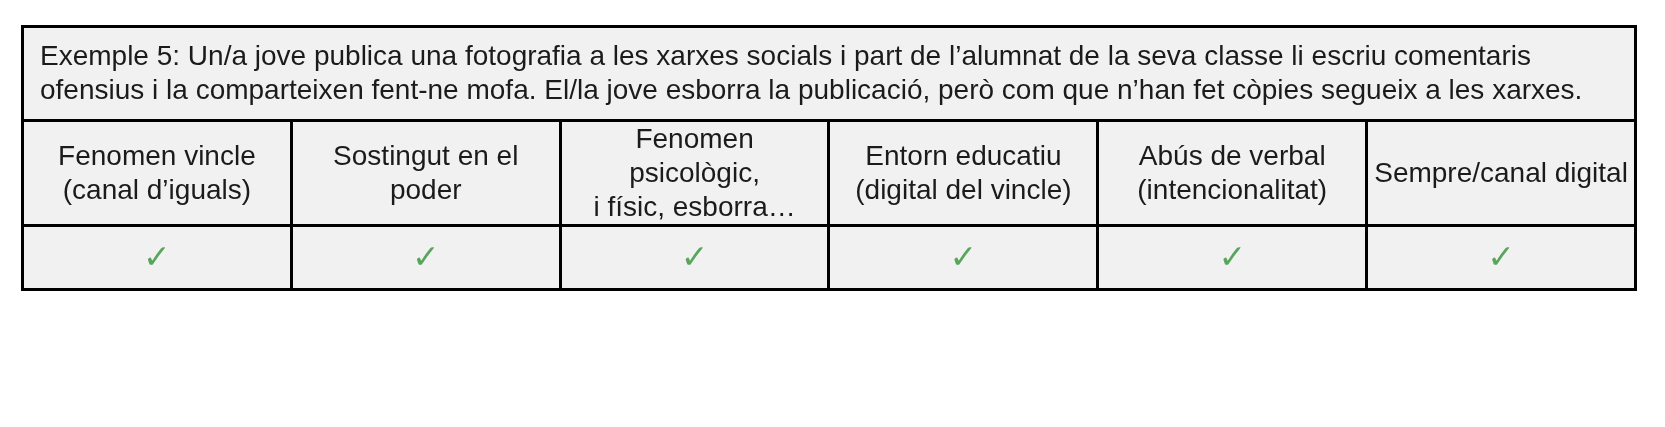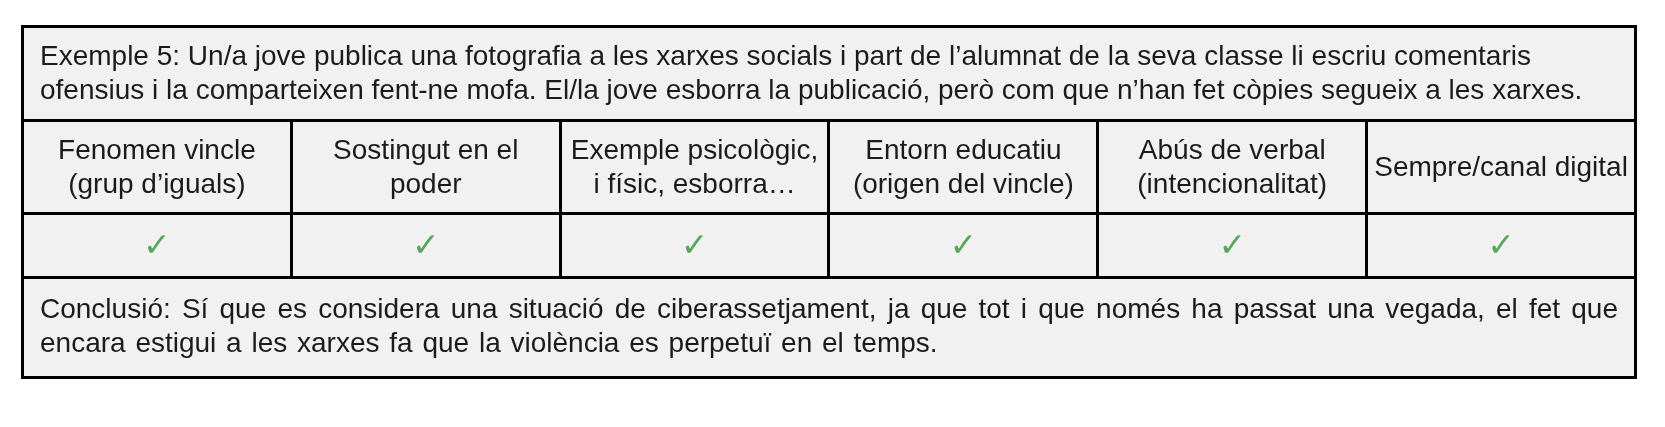--- a/index.html
+++ b/index.html
@@ -68,33 +68,33 @@
 <body>
 
 <table class="criteria-table">
   <tbody>
     <tr>
       <td class="example-cell" colspan="6">Exemple 5: Un/a jove publica una fotografia a les xarxes socials i part de l’alumnat de la seva classe li escriu comentaris ofensius i la comparteixen fent-ne mofa. El/la jove esborra la publicació, però com que n’han fet còpies segueix a les xarxes.</td>
     </tr>
     <tr>
       <th class="criterion-cell">
         <span class="crit-line">Fenomen vincle</span>
-        <span class="crit-line">(grup d’iguals)</span>
+        <span class="crit-line">(canal d’iguals)</span>
       </th>
       <th class="criterion-cell">
         <span class="crit-line">Sostingut en el</span>
         <span class="crit-line">poder</span>
       </th>
       <th class="criterion-cell">
-        <span class="crit-line">Exemple psicològic,</span>
+        <span class="crit-line">Fenomen psicològic,</span>
         <span class="crit-line">i físic, esborra…</span>
       </th>
       <th class="criterion-cell">
         <span class="crit-line">Entorn educatiu</span>
-        <span class="crit-line">(origen del vincle)</span>
+        <span class="crit-line">(digital del vincle)</span>
       </th>
       <th class="criterion-cell">
         <span class="crit-line">Abús de verbal</span>
         <span class="crit-line">(intencionalitat)</span>
       </th>
       <th class="criterion-cell">
         <span class="crit-line">Sempre/canal digital</span>
         <span class="crit-line"></span>
       </th>
     </tr>
@@ -111,17 +111,14 @@
       <td class="check-cell">
         <span class="checkmark">✓</span>
       </td>
       <td class="check-cell">
         <span class="checkmark">✓</span>
       </td>
       <td class="check-cell">
         <span class="checkmark">✓</span>
       </td>
     </tr>
-    <tr>
-      <td class="conclusion-cell" colspan="6">Conclusió: Sí que es considera una situació de ciberassetjament, ja que tot i que només ha passat una vegada, el fet que encara estigui a les xarxes fa que la violència es perpetuï en el temps.</td>
-    </tr>
   </tbody>
 </table>
 
 </body></html>

